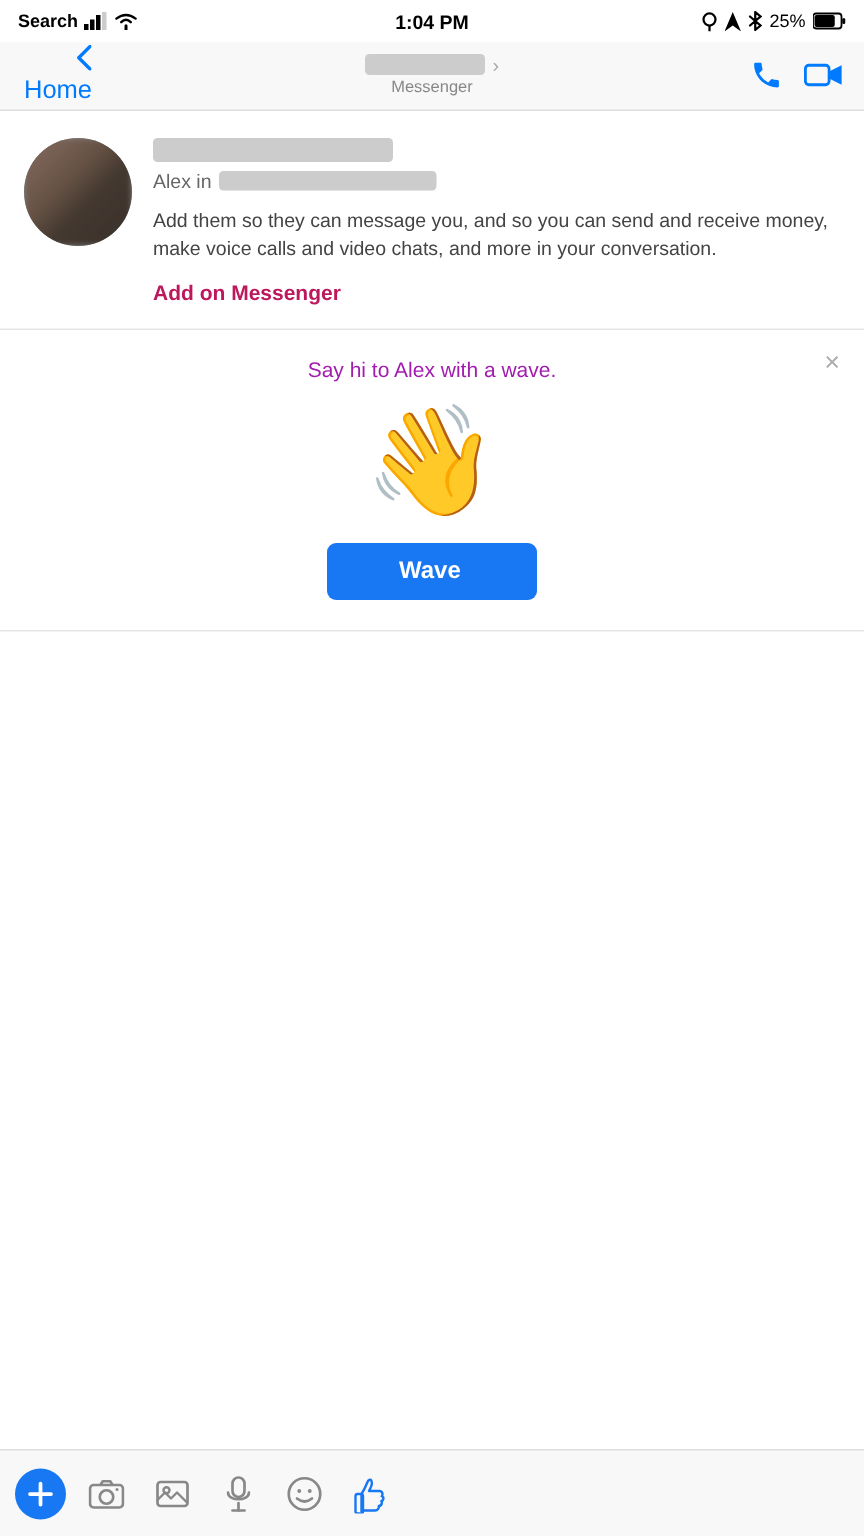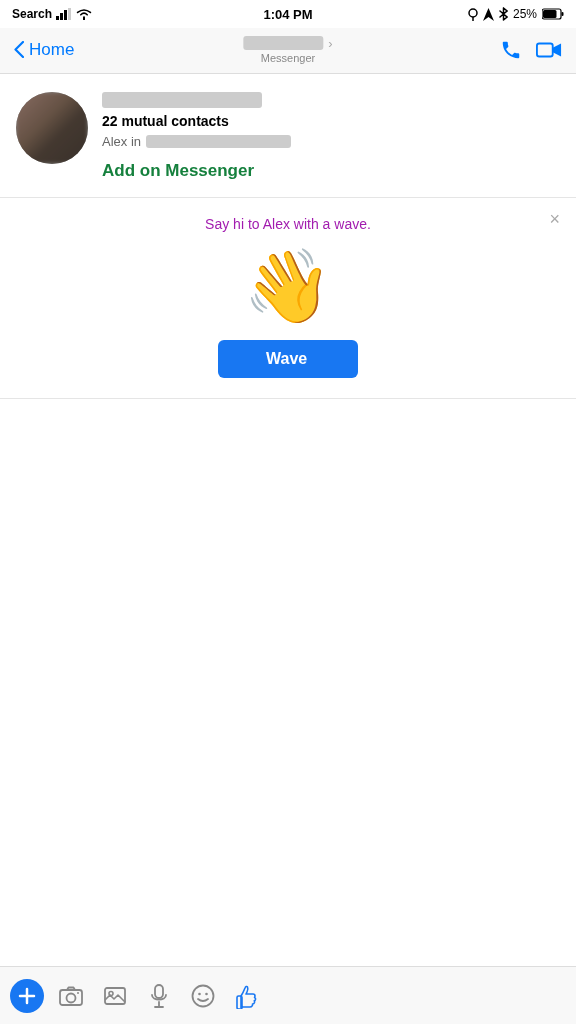--- a/index.html
+++ b/index.html
@@ -50,26 +50,27 @@
       align-items: center;
       justify-content: space-between;
       padding: 6px 14px 8px 14px;
       background: #f8f8f8;
       border-bottom: 1px solid #ddd;
       height: 46px;
       position: relative;
     }
     .nav-back {
       display: flex;
-      align-items: center;
+      align-items: flex-end;
       gap: 3px;
       color: #007aff;
       font-size: 17px;
       cursor: pointer;
       text-decoration: none;
+      flex-direction: column;
     }
     .nav-center {
       display: flex;
       flex-direction: column;
       align-items: center;
       position: absolute;
       left: 50%;
       transform: translateX(-50%);
     }
     .nav-name-row {
@@ -164,23 +165,23 @@
       background: #ccc;
       border-radius: 3px;
     }
     .profile-description {
       font-size: 13px;
       color: #444;
       line-height: 1.45;
       margin-top: 6px;
     }
     .add-on-messenger {
-      font-size: 17px;
+      font-size: 14px;
       font-weight: 600;
-      color: #15803d;
+      color: #be185d;
       margin-top: 8px;
       cursor: pointer;
     }
 
     
     .wave-section {
       margin: 0;
       padding: 18px 20px 20px 20px;
       border-bottom: 1px solid #e5e5e5;
       position: relative;
@@ -380,25 +381,25 @@
     </button>
   </div>
 </div>
 
 <div class="profile-section">
   <div class="avatar">
     <div class="avatar-inner"></div>
   </div>
   <div class="profile-info">
     <div class="profile-name-blur"></div>
-    <div class="mutual-contacts">22 mutual contacts</div>
     <div class="profile-detail-row">
       <span class="detail-label">Alex in</span>
       <div class="detail-blur" style="width:145px;"></div>
     </div>
+    <div class="profile-description">Add them so they can message you, and so you can send and receive money, make voice calls and video chats, and more in your conversation.</div>
     <div class="add-on-messenger">Add on Messenger</div>
   </div>
 </div>
 
 <div class="wave-section">
   <button class="wave-close">×</button>
   <div class="wave-text">Say hi to Alex with a wave.</div>
   <div class="wave-emoji">👋</div>
   <button class="wave-button">Wave</button>
 </div>

